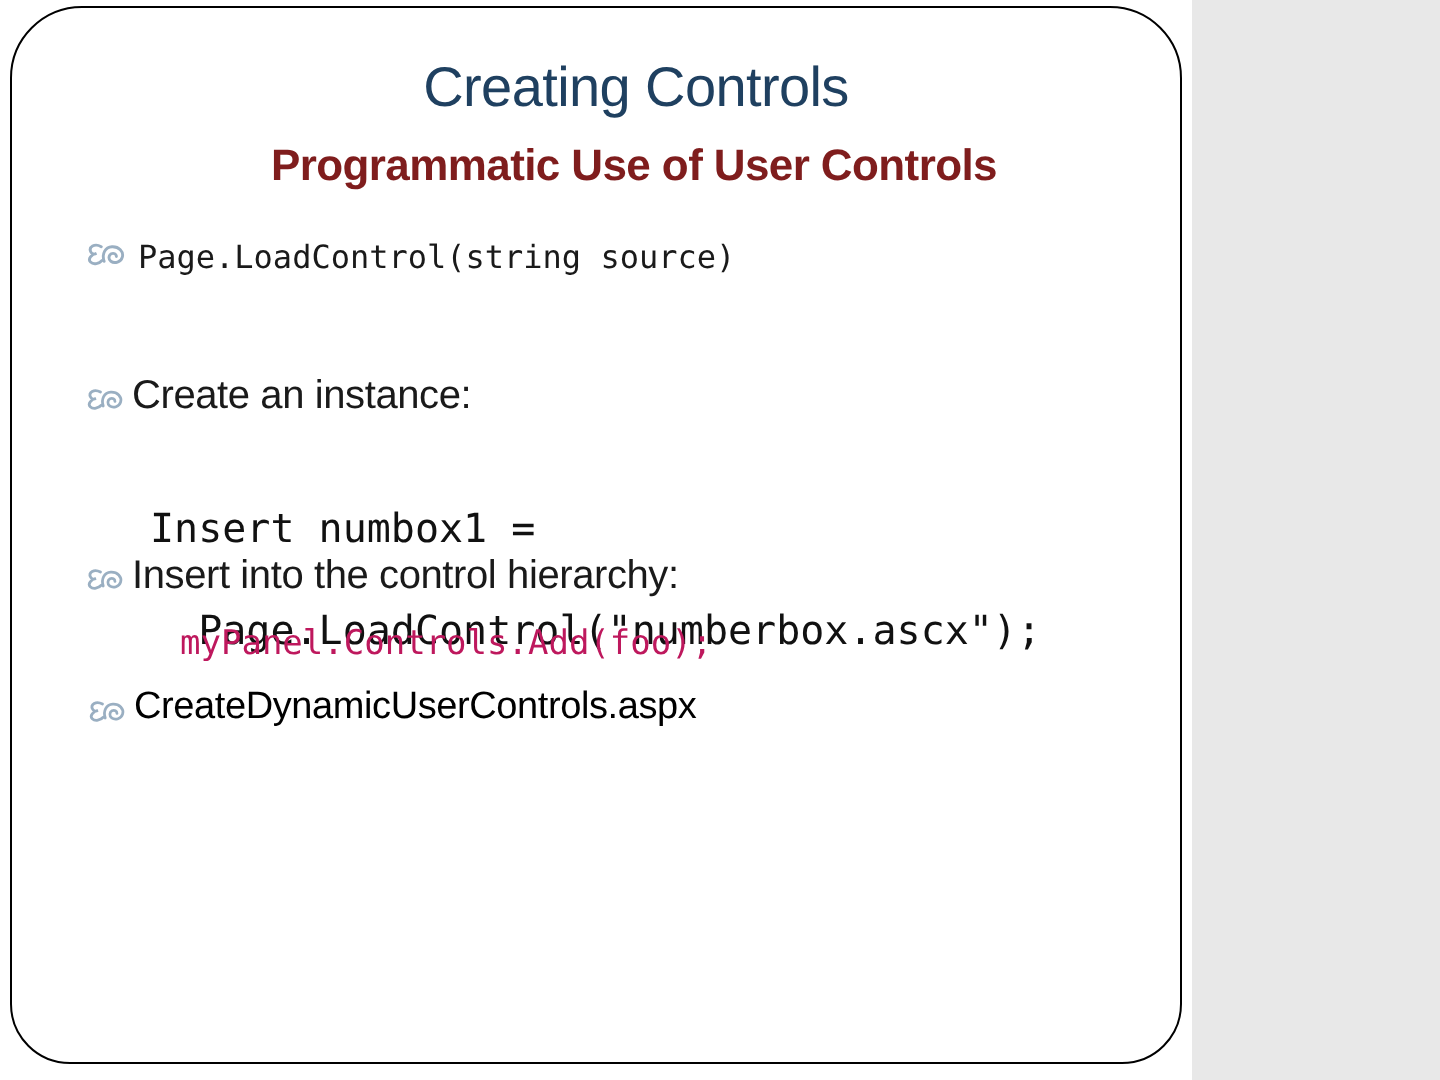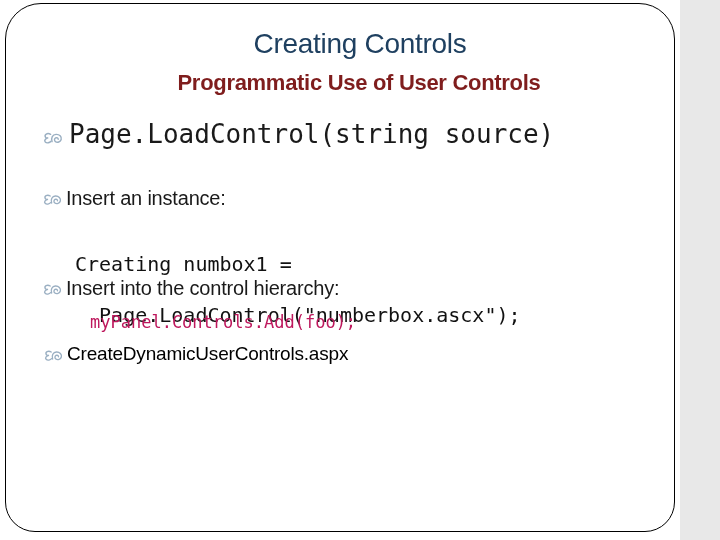--- a/index.html
+++ b/index.html
@@ -1,18 +1,18 @@
 <!DOCTYPE html>
 <html><head>
 <meta charset="utf-8">
 <style>
   html,body{margin:0;padding:0;background:#e8e8e8;}
   .slide{
     position:relative;
-    width:680px;height:540px;
+    width:596px;height:540px;
     background:#ffffff;
     overflow:hidden;
     font-family:"Liberation Sans",sans-serif;
   }
   .frame{
     position:absolute;
     left:5px;top:3px;right:5px;bottom:8px;
     border:1.6px solid #000000;
     border-radius:36px 36px 30px 30px;
     pointer-events:none;
@@ -38,21 +38,21 @@
     position:absolute;
     display:flex;
     align-items:flex-end;
     white-space:pre;
     color:#1a1a1a;
   }
   .bullet-svg{flex:none;}
   .mono{font-family:"DejaVu Sans Mono","Liberation Mono",monospace;}
   .sans{font-family:"Liberation Sans",sans-serif; letter-spacing:-0.2px;}
 
-  .l-pageload{left:42px;top:119px;font-size:26px;align-items:flex-end;}
+  .l-pageload{left:42px;top:119px;font-size:16px;align-items:flex-end;}
   .l-pageload .bullet-svg{margin:0 4px 4px 0;}
   .l-dynamically{left:77px;top:153px;font-size:18px;}
   .l-dynamically .bullet-svg{margin:0 3px 3px 0;}
   .l-create{left:42px;top:187px;font-size:20px;}
   .l-create .bullet-svg{margin:0 2px 4px 0;}
   .code-block{
     position:absolute;left:75px;top:222px;
     font-size:20px;line-height:17px;
     white-space:pre;color:#111111;
   }
@@ -82,25 +82,25 @@
     </svg>
     <span class="mono">Page.LoadControl(string source)</span>
   </div>
 
 
   <div class="line l-create">
     <svg class="bullet-svg" width="22" height="13" viewBox="0 0 24 14" fill="none" stroke="#9AAFC2" stroke-width="1.5" stroke-linecap="round">
       <path d="M9,3.2 C5.5,1.2 2.2,3.4 3.6,6 C4.2,7.1 5.6,7.3 6.4,6.7 C4,7.2 1.8,9.6 3.4,11.2 C5,12.8 8,12 9.4,10.4"></path>
       <path d="M10.5,10.8 C9.2,7 11,3.4 14.6,3.2 C18.2,3 20.8,5.8 20,8.6 C19.3,11.2 16,12.2 14,10.8 C12.6,9.8 12.8,7.6 14.2,6.9 C15.5,6.3 16.9,7 16.9,8.3"></path>
     </svg>
-    <span class="sans">Insert an instance:</span>
+    <span class="sans">Create an instance:</span>
   </div>
 
   <div class="code-block mono">
-    <div>Creating numbox1 =</div>
+    <div>Insert numbox1 =</div>
     <div>  Page.LoadControl("numberbox.ascx");</div>
   </div>
 
   <div class="line l-insert">
     <svg class="bullet-svg" width="22" height="13" viewBox="0 0 24 14" fill="none" stroke="#9AAFC2" stroke-width="1.5" stroke-linecap="round">
       <path d="M9,3.2 C5.5,1.2 2.2,3.4 3.6,6 C4.2,7.1 5.6,7.3 6.4,6.7 C4,7.2 1.8,9.6 3.4,11.2 C5,12.8 8,12 9.4,10.4"></path>
       <path d="M10.5,10.8 C9.2,7 11,3.4 14.6,3.2 C18.2,3 20.8,5.8 20,8.6 C19.3,11.2 16,12.2 14,10.8 C12.6,9.8 12.8,7.6 14.2,6.9 C15.5,6.3 16.9,7 16.9,8.3"></path>
     </svg>
     <span class="sans">Insert into the control hierarchy:</span>
   </div>

